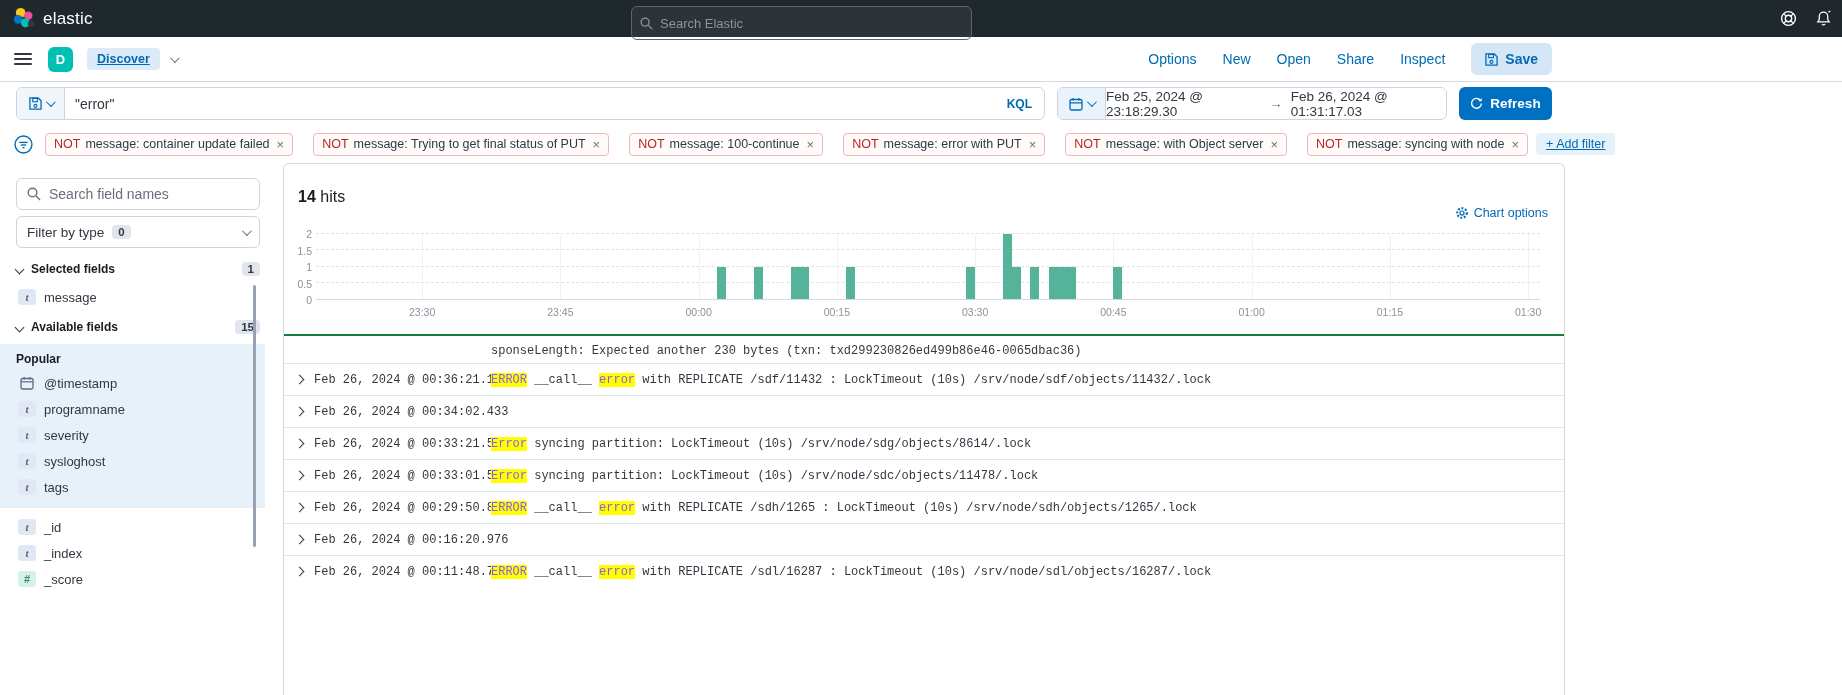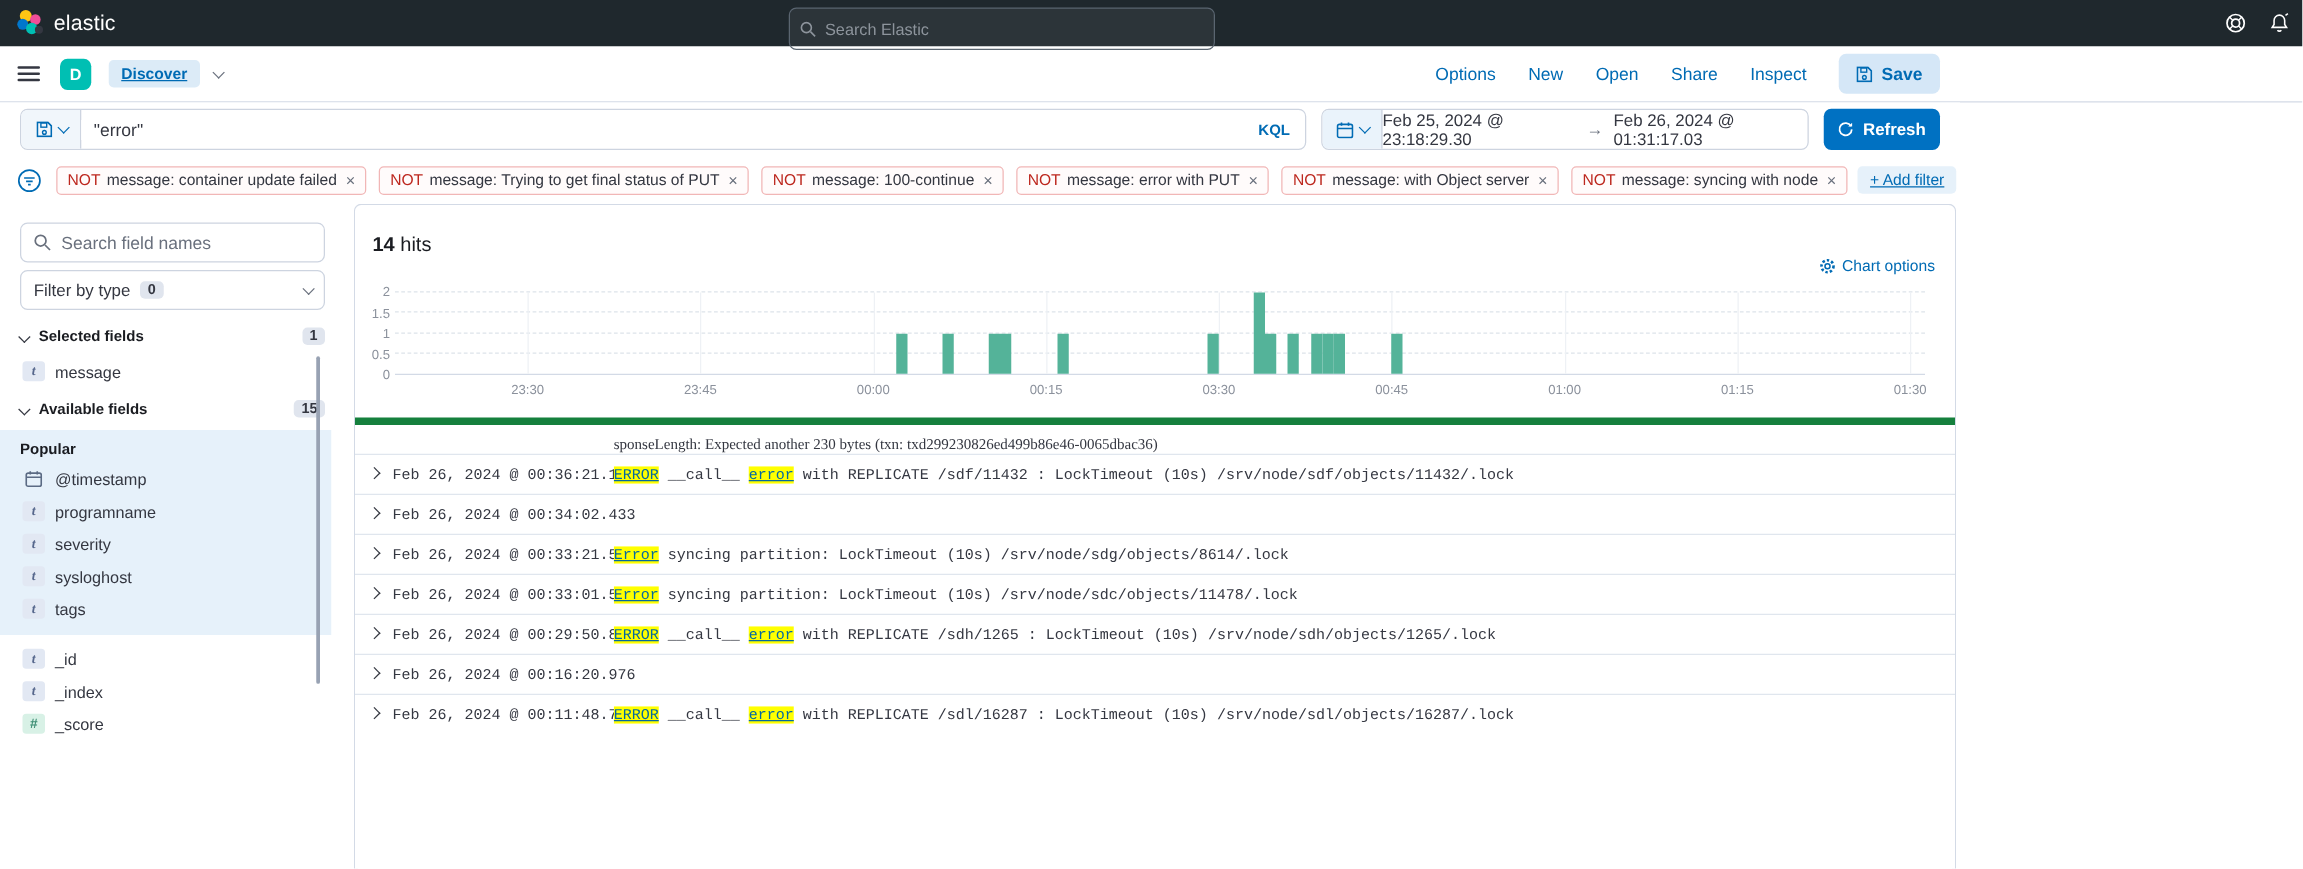--- a/index.html
+++ b/index.html
@@ -100,27 +100,27 @@
   .chart { position:relative; height:100px; margin:4px 22px 0 10px; }
   .plot { position:absolute; left:22px; right:2px; top:8px; bottom:26px; border-bottom:1px solid #d3dae6; }
   .ylab { position:absolute; right:calc(100% - 18px); transform:translateY(50%); font-size:10.5px; color:#8b919c; }
   .hgrid { position:absolute; left:0; right:0; border-top:1px dashed #dde3ea; }
   .vgrid { position:absolute; top:0; bottom:0; width:1px; background:#eef1f5; }
   .bar { position:absolute; bottom:0; background:#54b399; cursor:crosshair; }
   .xlab { position:absolute; top:calc(100% - 20px); transform:translateX(-50%); font-size:10.5px; color:#8b919c; }
   .caption { text-align:center; font-size:12px; color:#343741; margin-top:2px; }
 
   .doc-table { margin-top:8px; font-family:"Liberation Mono", monospace; font-size:12px; }
-  .partial-row { height:29px; overflow:hidden; border-top:6px solid #15803d; position:relative;font-family:Liberation Serif, serif; }
+  .partial-row { height:29px; overflow:hidden; border-top:2px solid #15803d; position:relative; }
   .partial-row span { position:absolute; left:207px; top:8px; white-space:nowrap; }
   .doc-row { height:32px; display:flex; align-items:center; border-top:1px solid #e0e6ee; }
   .doc-row .expand { width:30px; text-align:center; color:#343741; cursor:pointer; font-size:11px; flex:0 0 30px;}
   .doc-row .ts { width:177px; flex:0 0 177px; white-space:nowrap; }
   .doc-row .msg { flex:1; white-space:nowrap; overflow:hidden; }
-  mark { background:#ffff00; color:#0369a1;text-decoration:underline; }
+  mark { background:#ffff00; color:#8b5cf6; }
 
   .chev { display:inline-block; width:7px; height:7px; border-right:1.6px solid #69707d; border-bottom:1.6px solid #69707d; transform:rotate(45deg) translateY(-2px); }
   .chev.blue { border-color:#006bb4; }
   svg { display:block; }
 </style>
 </head>
 <body>
 
 <header class="topbar">
   <div class="brand">
@@ -239,21 +239,21 @@
 
 <div class="filterbar">
   <span style="margin:0 4px;">
     <svg width="19" height="19" viewBox="0 0 18 18">
         <circle cx="9" cy="9" r="8" fill="none" stroke="#006bb4" stroke-width="1.3"></circle>
         <line x1="5" y1="7" x2="13" y2="7" stroke="#006bb4" stroke-width="1.3"></line>
         <line x1="6.5" y1="9.5" x2="11.5" y2="9.5" stroke="#006bb4" stroke-width="1.3"></line>
         <line x1="8" y1="12" x2="10" y2="12" stroke="#006bb4" stroke-width="1.3"></line>
       </svg>
   </span>
-  <div id="pills" style="display:flex;gap:10px;">
+  <div id="pills" style="display:flex;gap:20px;">
       <div class="pill">
         <span class="not">NOT</span>
         <span>message: container update failed</span>
         <span class="x">×</span>
       </div>
       <div class="pill">
         <span class="not">NOT</span>
         <span>message: Trying to get final status of PUT</span>
         <span class="x">×</span>
       </div>

